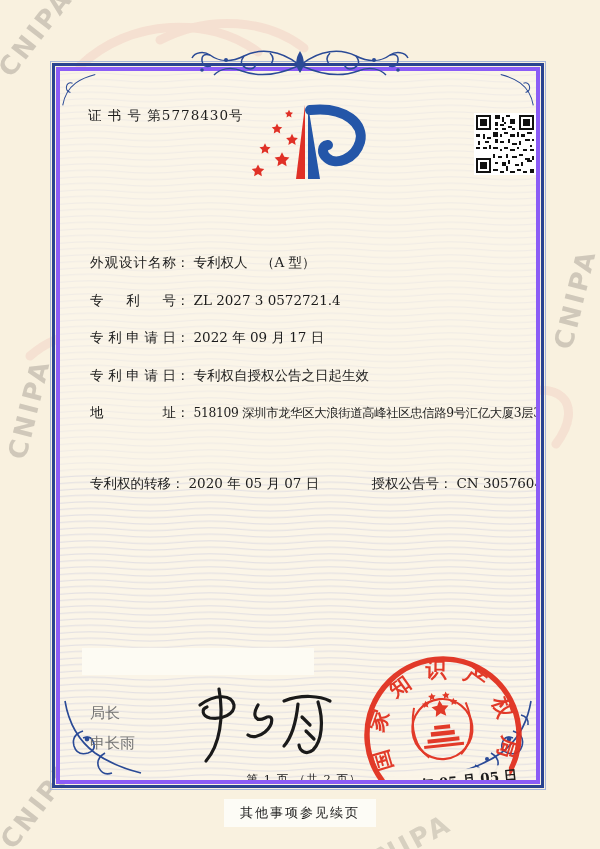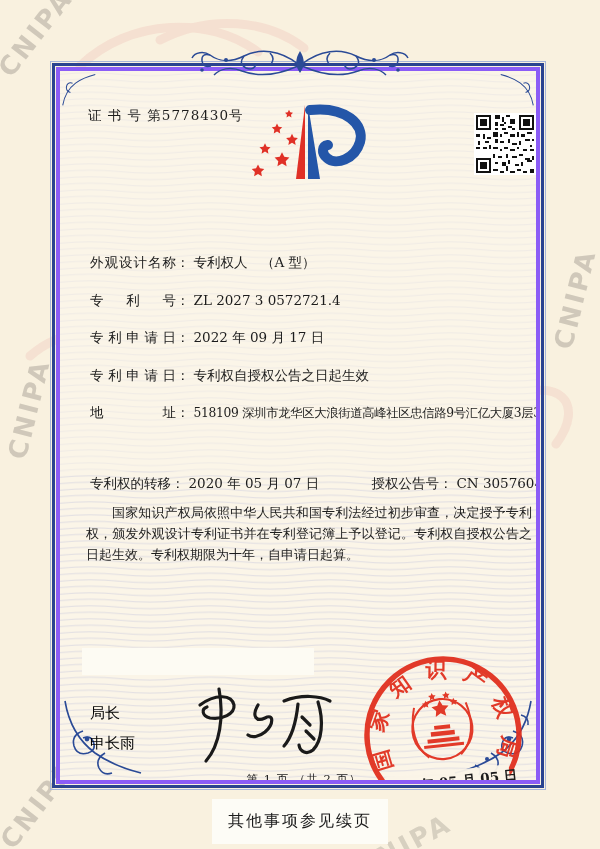--- a/index.html
+++ b/index.html
@@ -31,27 +31,27 @@
   .grant { position:absolute; left:30px; top:404px; width:460px; font-size:13.5px;
            white-space:nowrap; z-index:5; }
   .grant .pair2 { margin-left:48px; }
   .paras { position:absolute; left:26px; top:432px; width:446px; font-size:13px;
            line-height:1.6; text-align:justify; z-index:5; }
   .paras p { text-indent:2em; }
   .redact { position:absolute; left:22px; top:577px; width:232px; height:27px;
             background:#fdfbf3; z-index:6; }
   .signer { position:absolute; left:30px; top:627px; z-index:7;
             font-family:"DejaVu Sans","Liberation Sans",sans-serif; font-size:15px;
-            line-height:30px; color:#000000; }
+            line-height:30px; color:#737373; }
   .signature { position:absolute; left:112px; top:612px; z-index:7; }
   .seal { position:absolute; left:299px; top:580px; z-index:8; opacity:.95; }
   .pagenum { position:absolute; left:0; top:701px; width:100%; text-align:center;
              font-size:11.5px; letter-spacing:1px; z-index:7;padding-left:12px; }
   .footer-note { position:absolute; left:50%; top:799px; transform:translateX(-50%);
-                 background:#fdfcf6; padding:12px 16px; font-size:16px; letter-spacing:2px;
+                 background:#fdfcf6; padding:5px 16px; font-size:13px; letter-spacing:2px;
                  z-index:5; white-space:nowrap; }
   .orn-top { position:absolute; left:180px; top:44px; z-index:4; }
   .corner { position:absolute; z-index:4; }
   .pink { position:absolute; inset:0; z-index:0; }
 </style>
 </head>
 <body>
 
 <div class="page">
 
@@ -185,21 +185,20 @@
           <span class="flabel">地址</span><span class="colon">：</span><span class="fval">518109 深圳市龙华区大浪街道高峰社区忠信路9号汇亿大厦3层302</span>
         </div>
       </div>
 
       <div class="grant">
         <span>专利权的转移</span><span class="colon">：</span><span>2020 年 05 月 07 日</span>
         <span class="pair2">授权公告号</span><span class="colon">：</span><span>CN 305760497 S</span>
       </div>
 
       <div class="paras">
-        <p>国家知识产权局依照中华人民共和国专利法经过初步审查，决定授予专利权，颁发外观设计专利证书并在专利登记簿上予以登记。专利权自授权公告之日起生效。专利权期限为十年，自申请日起算。</p>
       </div>
 
       <div class="redact"></div>
 
       <div class="signer">
         <div>局长</div>
         <div>申长雨</div>
       </div>
 
       <svg class="signature" width="175" height="84" viewBox="0 0 175 84">

